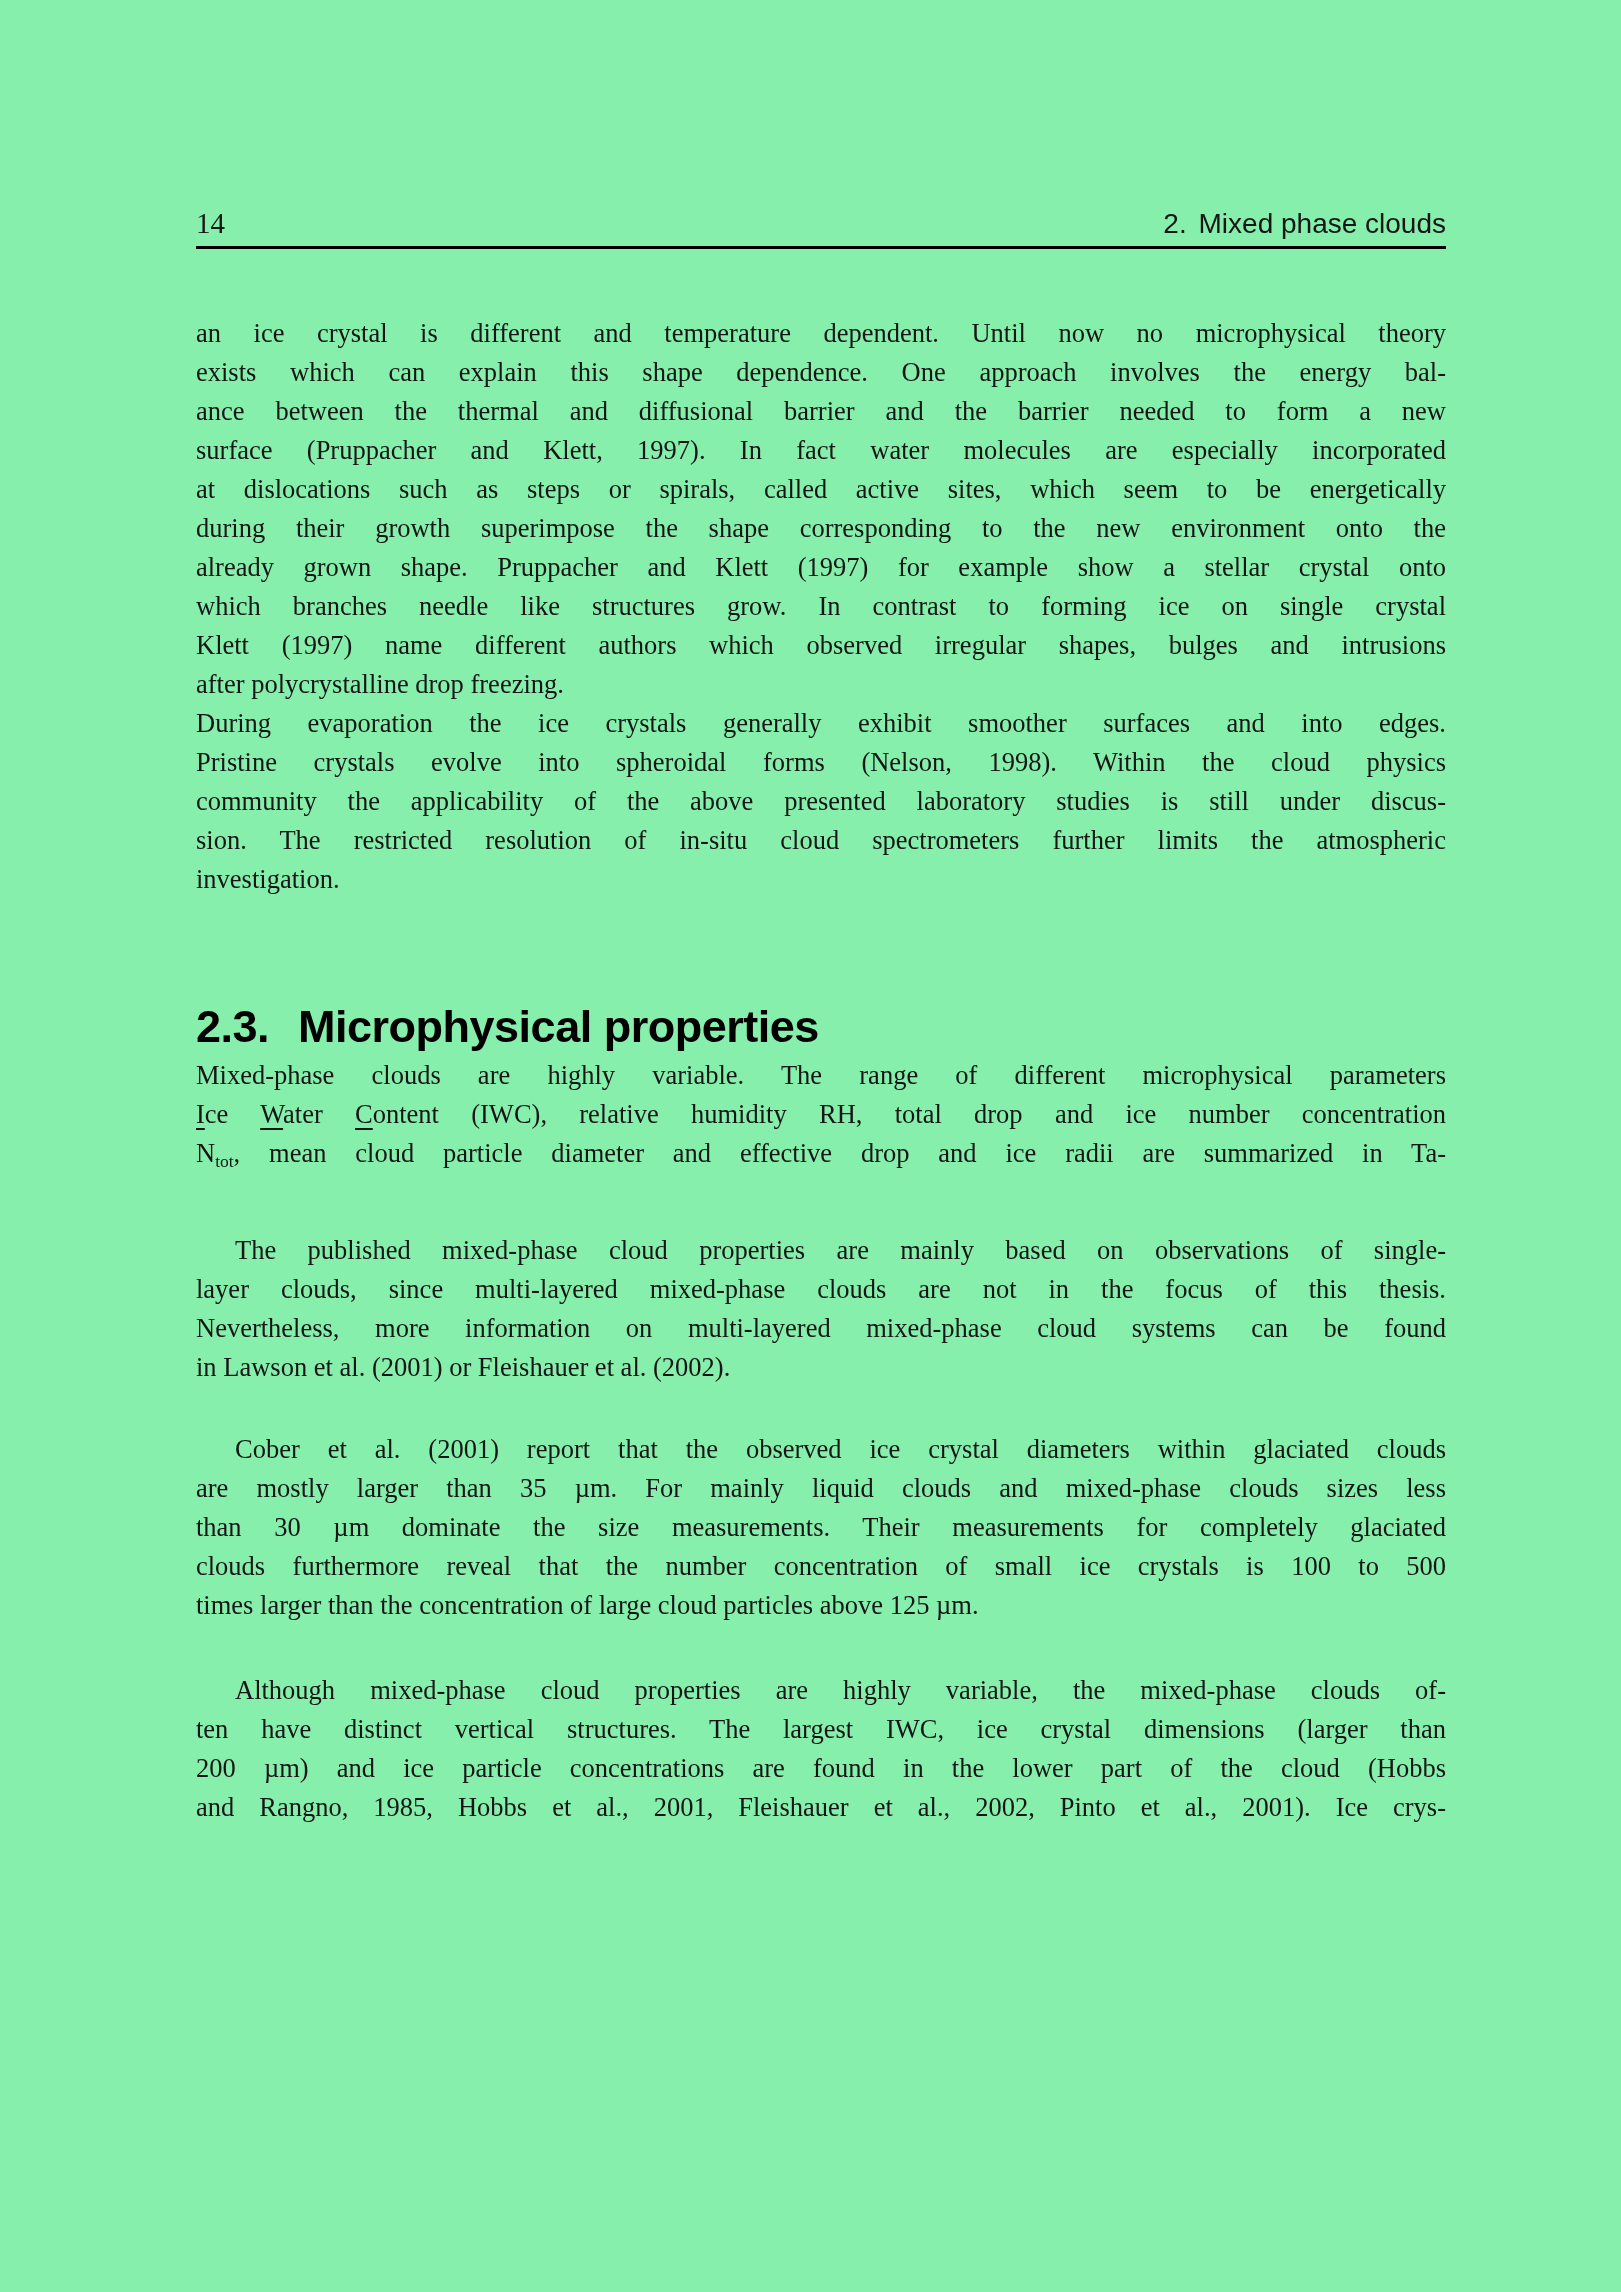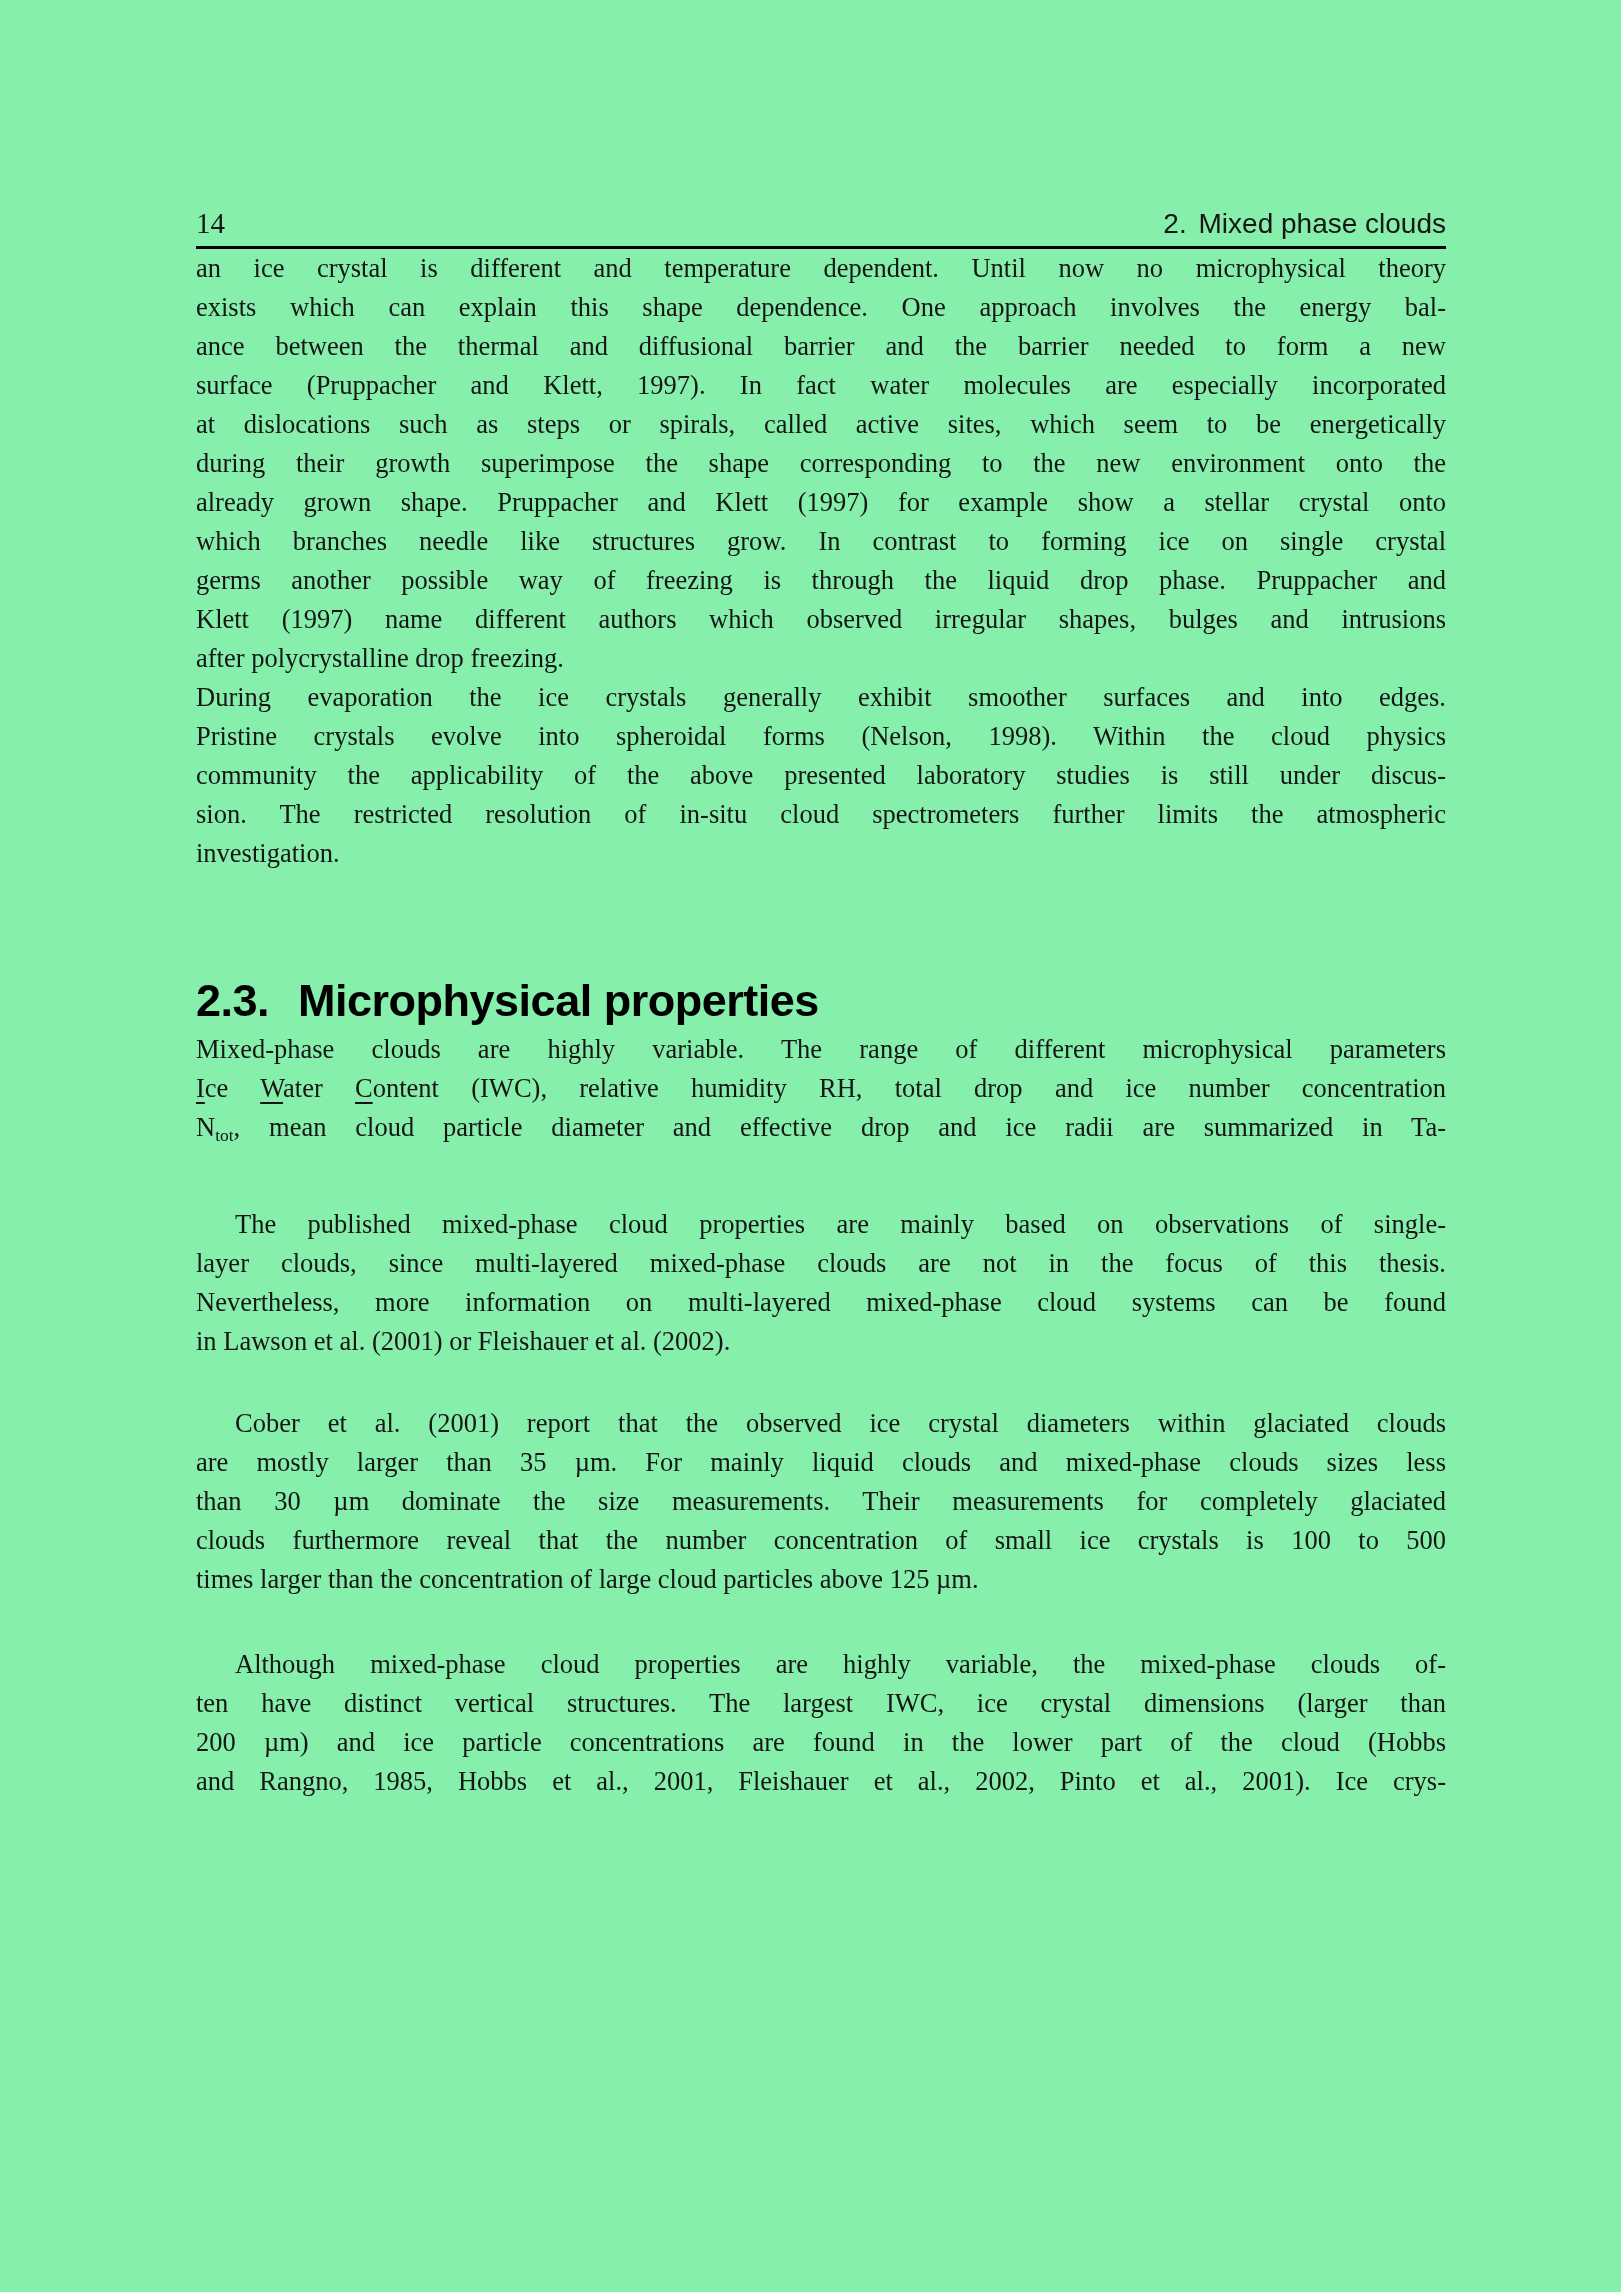--- a/index.html
+++ b/index.html
@@ -31,21 +31,21 @@
   .para { font-size: 26.5px; line-height: 39px; }
   .para .line {
     text-align: justify;
     text-align-last: justify;
     height: 39px;
     overflow: hidden;
   }
   .para .line.no-just { text-align-last: left; }
   .para .line.indent { text-indent: 39px; }
 
-  .p1 { }
+  .p1 { margin-top: 65px; }
   .p2 { margin-top: 0; }
   h2.section {
     margin: 98px 0 0 0;
     font-family: "Liberation Sans", sans-serif;
     font-weight: bold;
     font-size: 45px;
     line-height: 59px;
     letter-spacing: -0.5px;
     color: #000000;
   }
@@ -75,21 +75,20 @@
 
   <div class="para p1">
       <div class="line">an ice crystal is different and temperature dependent. Until now no microphysical theory</div>
       <div class="line">exists which can explain this shape dependence. One approach involves the energy bal-</div>
       <div class="line">ance between the thermal and diffusional barrier and the barrier needed to form a new</div>
       <div class="line">surface (Pruppacher and Klett, 1997). In fact water molecules are especially incorporated</div>
       <div class="line">at dislocations such as steps or spirals, called active sites, which seem to be energetically</div>
       <div class="line">during their growth superimpose the shape corresponding to the new environment onto the</div>
       <div class="line">already grown shape. Pruppacher and Klett (1997) for example show a stellar crystal onto</div>
       <div class="line">which branches needle like structures grow. In contrast to forming ice on single crystal</div>
-      <div class="line">germs another possible way of freezing is through the liquid drop phase. Pruppacher and</div>
       <div class="line">Klett (1997) name different authors which observed irregular shapes, bulges and intrusions</div>
       <div class="line no-just">after polycrystalline drop freezing.</div>
     </div>
   <div class="para p2">
       <div class="line">During evaporation the ice crystals generally exhibit smoother surfaces and into edges.</div>
       <div class="line">Pristine crystals evolve into spheroidal forms (Nelson, 1998). Within the cloud physics</div>
       <div class="line">community the applicability of the above presented laboratory studies is still under discus-</div>
       <div class="line">sion. The restricted resolution of in-situ cloud spectrometers further limits the atmospheric</div>
       <div class="line no-just">investigation.</div>
     </div>

